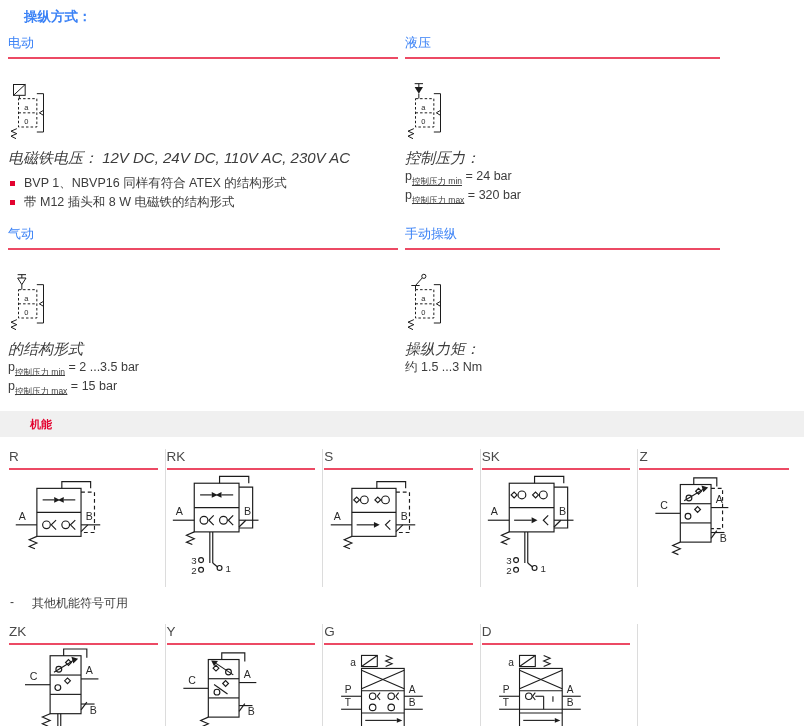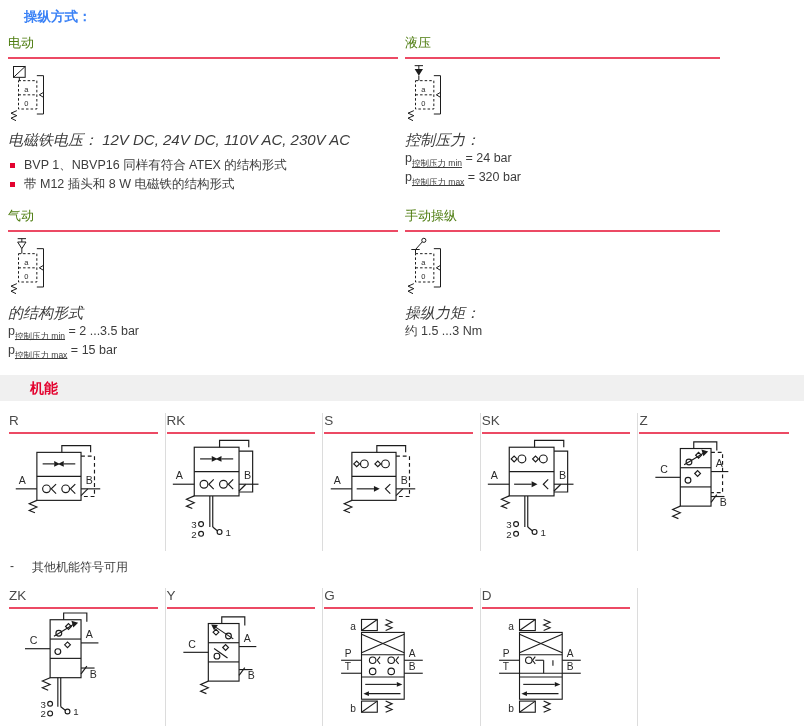--- a/index.html
+++ b/index.html
@@ -10,34 +10,34 @@
     overflow:hidden;
   }
   .title {
     margin:8px 0 8px 24px; font-size:13.5px; font-weight:bold; color:#3b82f6;
   }
   .grid2 { display:grid; grid-template-columns:397px 1fr; padding-left:8px; }
   .grid2.second { margin-top:12px; }
   .sec-l { width:390px; }
   .sec-r { width:315px; }
   .sec h3 {
-    font-size:13px; font-weight:normal; color:#4d7c0f;
-    border-bottom:2px solid #ec4a64; padding-bottom:5px; margin-bottom:5px;
+    font-size:13px; font-weight:normal; color:#3b82f6;
+    border-bottom:2px solid #ec4a64; padding-bottom:5px; margin-bottom:23px;
   }
   .sym { display:block; margin:2px 0 2px 0; }
   .txtline { font-size:15px; margin-top:7px;font-style:italic; }
   .bullets { list-style:none; margin-top:6px; }
   .bullets li { font-size:12.5px; line-height:1.55; display:flex; align-items:center; }
   .sqbullet { width:5px; height:5px; background:#e3032f; display:inline-block;
               margin:0 9px 1px 2px; flex:none; align-self:center; }
   .formula { font-size:12.5px; line-height:1.35; }
   .formula sub { font-size:8.5px;text-decoration:underline; }
   .band {
     margin-top:14px; background:#f0f0f0; height:26px; line-height:26px;
-    padding-left:30px; font-size:14px; font-weight:bold; color:#e3032f;
+    padding-left:30px; font-size:11px; font-weight:bold; color:#e3032f;
   }
   .fnrow { display:grid; grid-template-columns:repeat(5,1fr); padding:12px 8px 0 8px; }
   .fncell { border-right:1px solid #dcdcdc; padding:0 7px 0 1px; }
   .fncell.last { border-right:none; }
   .fncell.filler { border-right:none; }
   .fnhead {
     font-size:13.5px; color:#4a4a4a; border-bottom:2px solid #ec4a64;
     padding-bottom:4px; margin-bottom:3px;
   }
   .noteline { font-size:12px; padding-left:10px; display:flex; margin-top:8px; }

